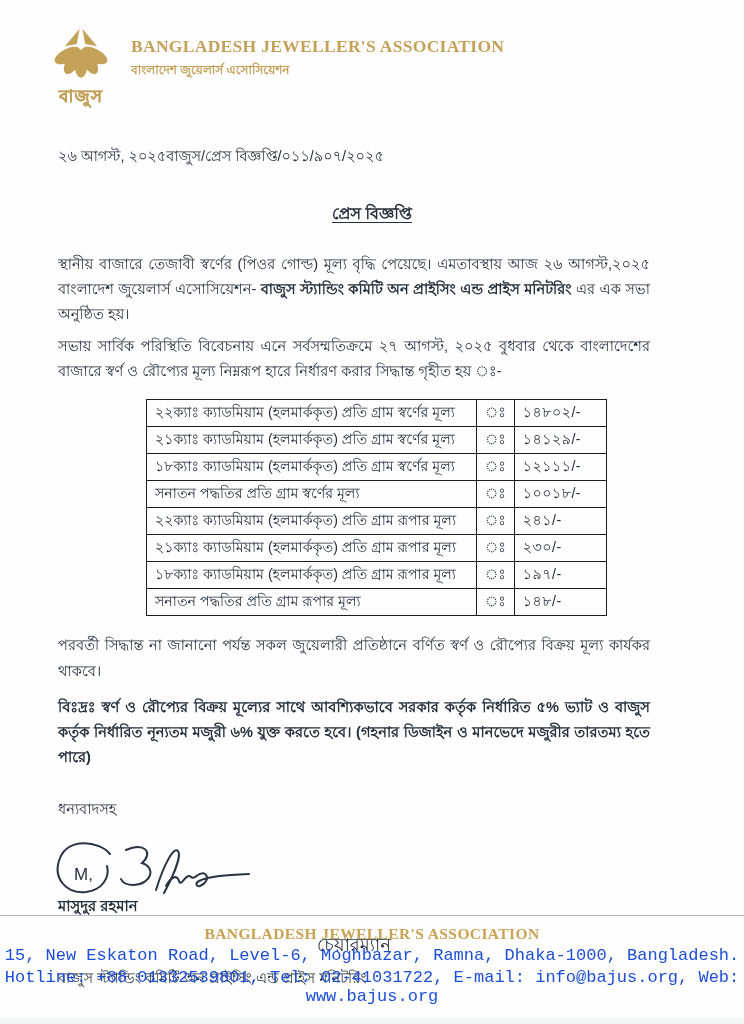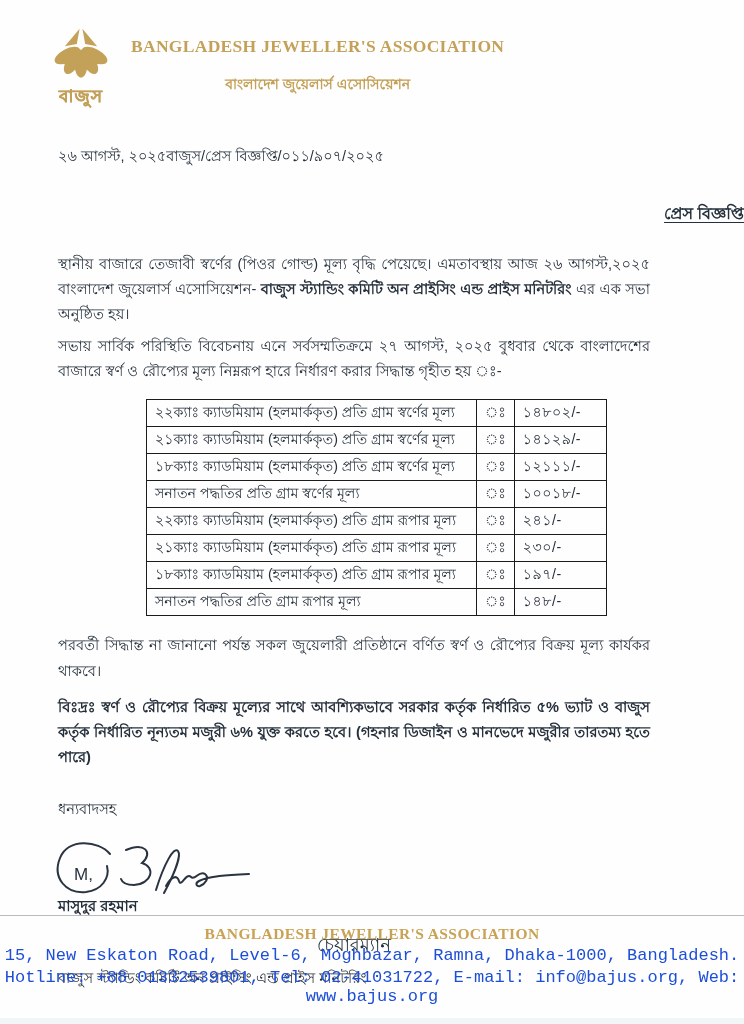--- a/index.html
+++ b/index.html
@@ -16,29 +16,29 @@
   .logo svg { display:block; margin:0 auto; }
   .logo-text {
     font-weight:bold; font-size:17px; color:#c2a059; letter-spacing:1px;
     margin-top:-2px; -webkit-text-stroke:.4px #c2a059;
   }
   .org-names { margin-left:14px; padding-top:9px; }
   .org-en {
     font-family:"Liberation Serif","DejaVu Serif",serif;
     font-size:17.5px; font-weight:bold; color:#c4a158; letter-spacing:.3px;
   }
-  .org-bn { font-size:14px; color:#c4a158; margin-top:16px; font-weight:bold;text-align:center; }
+  .org-bn { font-size:12px; color:#c4a158; margin-top:4px; font-weight:bold; }
   
   .meta-row {
     display:flex; justify-content:flex-start;
     padding:0 96px 0 58px; margin-top:34px; font-size:14.5px;
   }
   
   .doc-title {
-    text-align:right; margin-top:32px; font-size:16px; font-weight:bold;
+    text-align:center; margin-top:32px; font-size:16px; font-weight:bold;
     text-decoration:underline; text-underline-offset:3px;
   }
   
   .body-text { padding:0 94px 0 58px; }
   .para { font-size:14.6px; line-height:1.72; text-align:justify; }
   .p1 { margin-top:24px; }
   .p2 { margin-top:7px; }
   .p3 { margin-top:17px; }
   .p4 { margin-top:11px; font-weight:bold; }
   .bold { font-weight:bold; }

